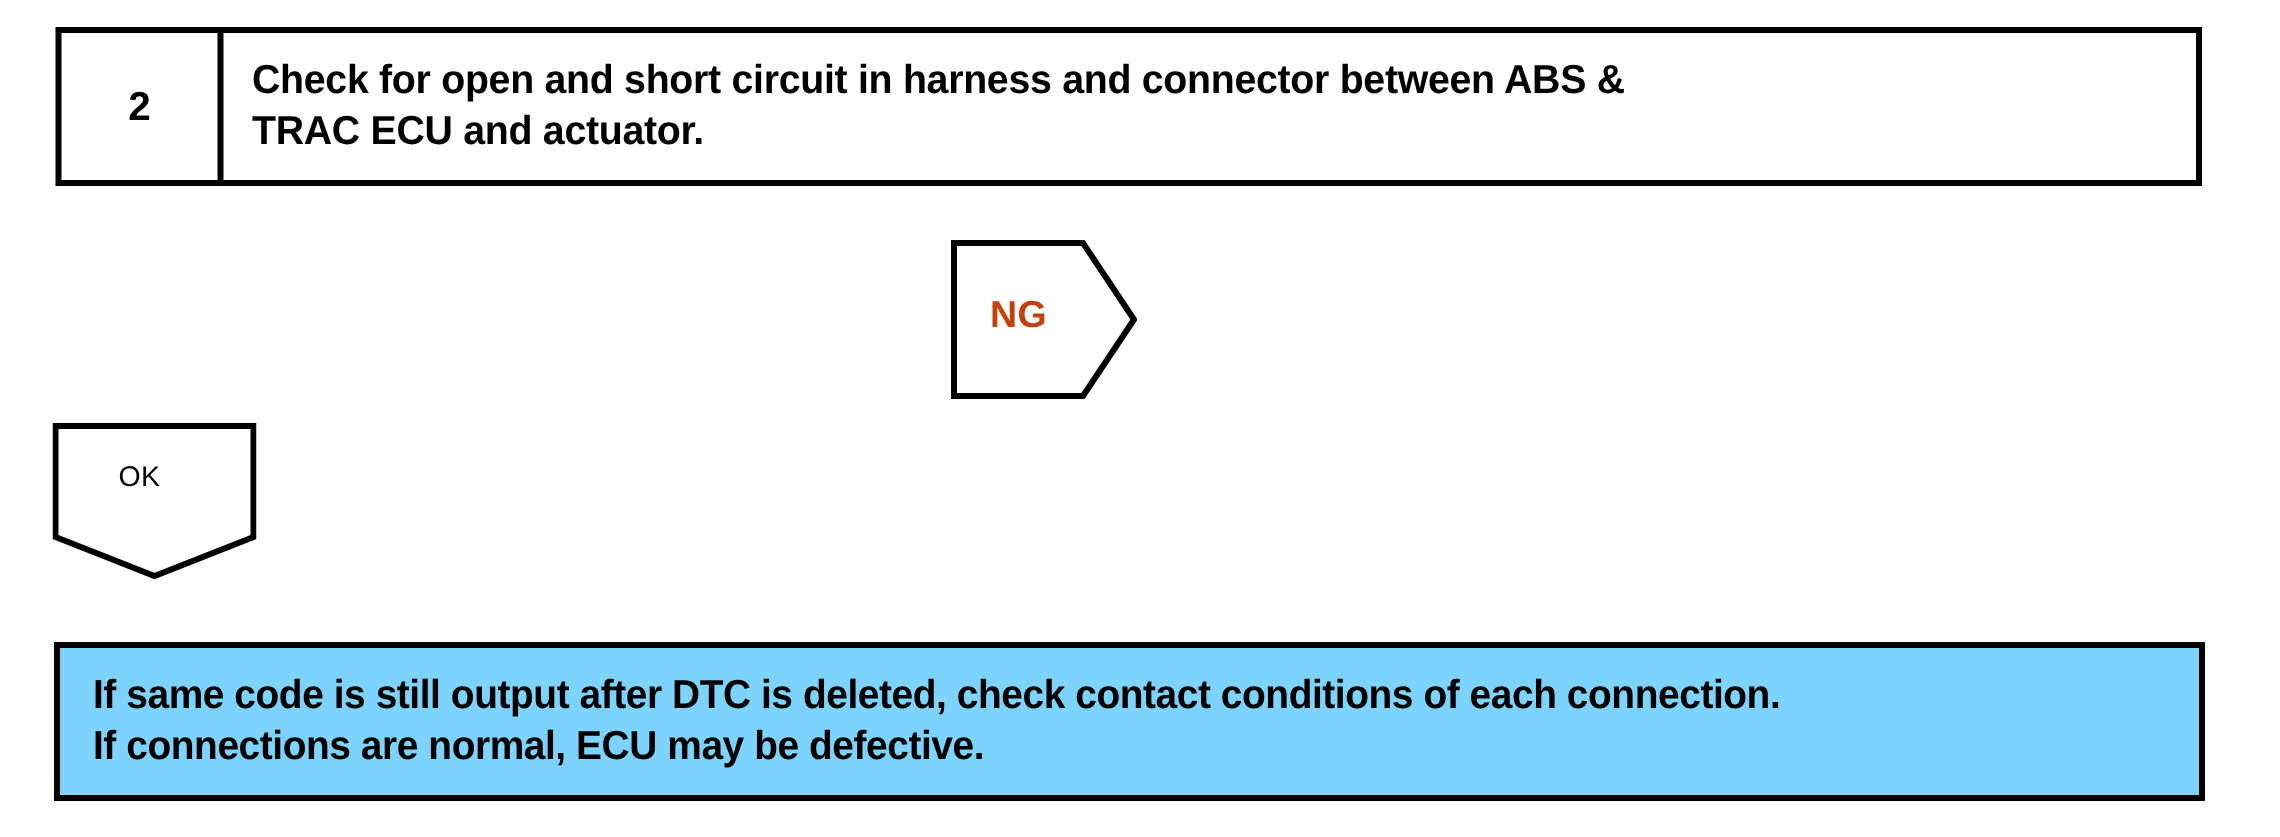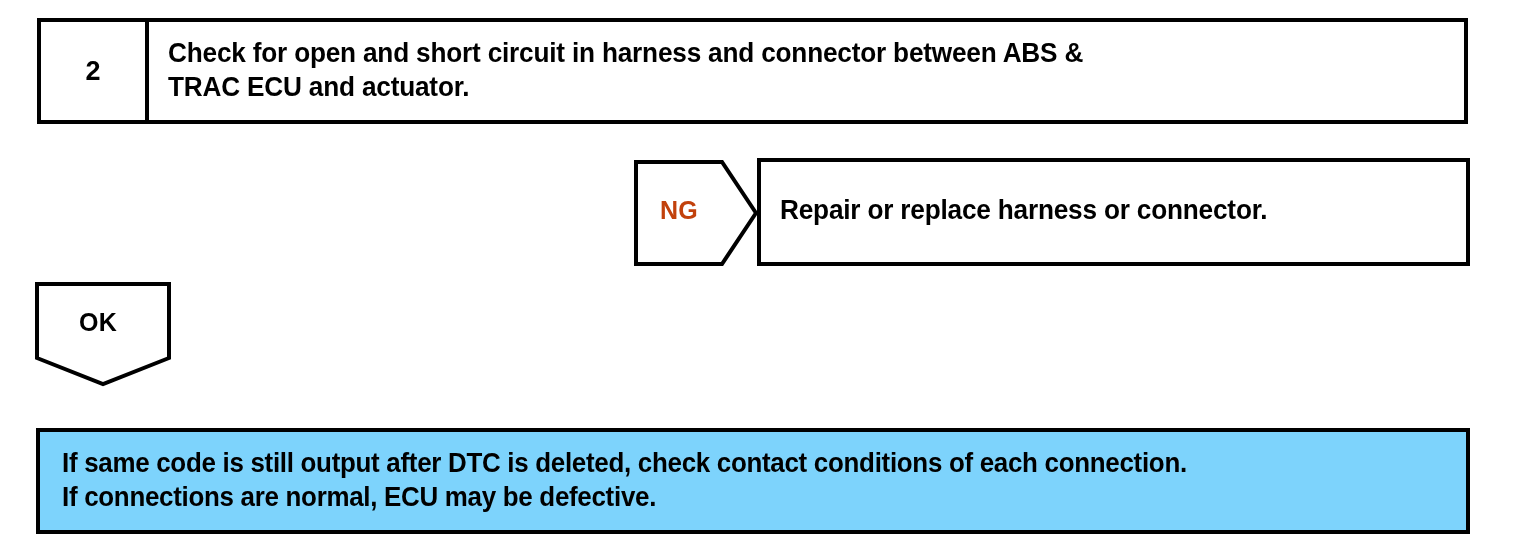--- a/index.html
+++ b/index.html
@@ -117,22 +117,22 @@
     left: 35px;
     top: 282px;
     width: 136px;
     height: 105px;
   }
   .ok-tag svg { display: block; }
   .ok-label {
     position: absolute;
     left: 79px;
     top: 308px;
-    font-size: 25px;
-    font-weight: bold;
+    font-size: 19px;
+    font-weight: normal;
     color: #000000;
     letter-spacing: 0.3px;
   }
 
   
   .note-box {
     position: absolute;
     left: 36px;
     top: 428px;
     width: 1434px;
@@ -171,23 +171,20 @@
     </div>
   </div>
 
   <div class="ng-tag">
     <svg width="124" height="106" viewBox="0 0 124 106" xmlns="http://www.w3.org/2000/svg">
       <polygon points="2,2 88,2 122,53 88,104 2,104" fill="#ffffff" stroke="#000000" stroke-width="4" stroke-linejoin="miter"></polygon>
     </svg>
   </div>
   <span class="ng-label">NG</span>
 
-  <div class="ng-result-box">
-    <span class="ng-result-text">Repair or replace harness or connector.</span>
-  </div>
 
   <div class="ok-tag">
     <svg width="136" height="105" viewBox="0 0 136 105" xmlns="http://www.w3.org/2000/svg">
       <polygon points="2,2 134,2 134,76 68,102 2,76" fill="#ffffff" stroke="#000000" stroke-width="4" stroke-linejoin="miter"></polygon>
     </svg>
   </div>
   <span class="ok-label">OK</span>
 
   <div class="note-box">
     <span class="note-text">If same code is still output after DTC is deleted, check contact conditions of each connection.

